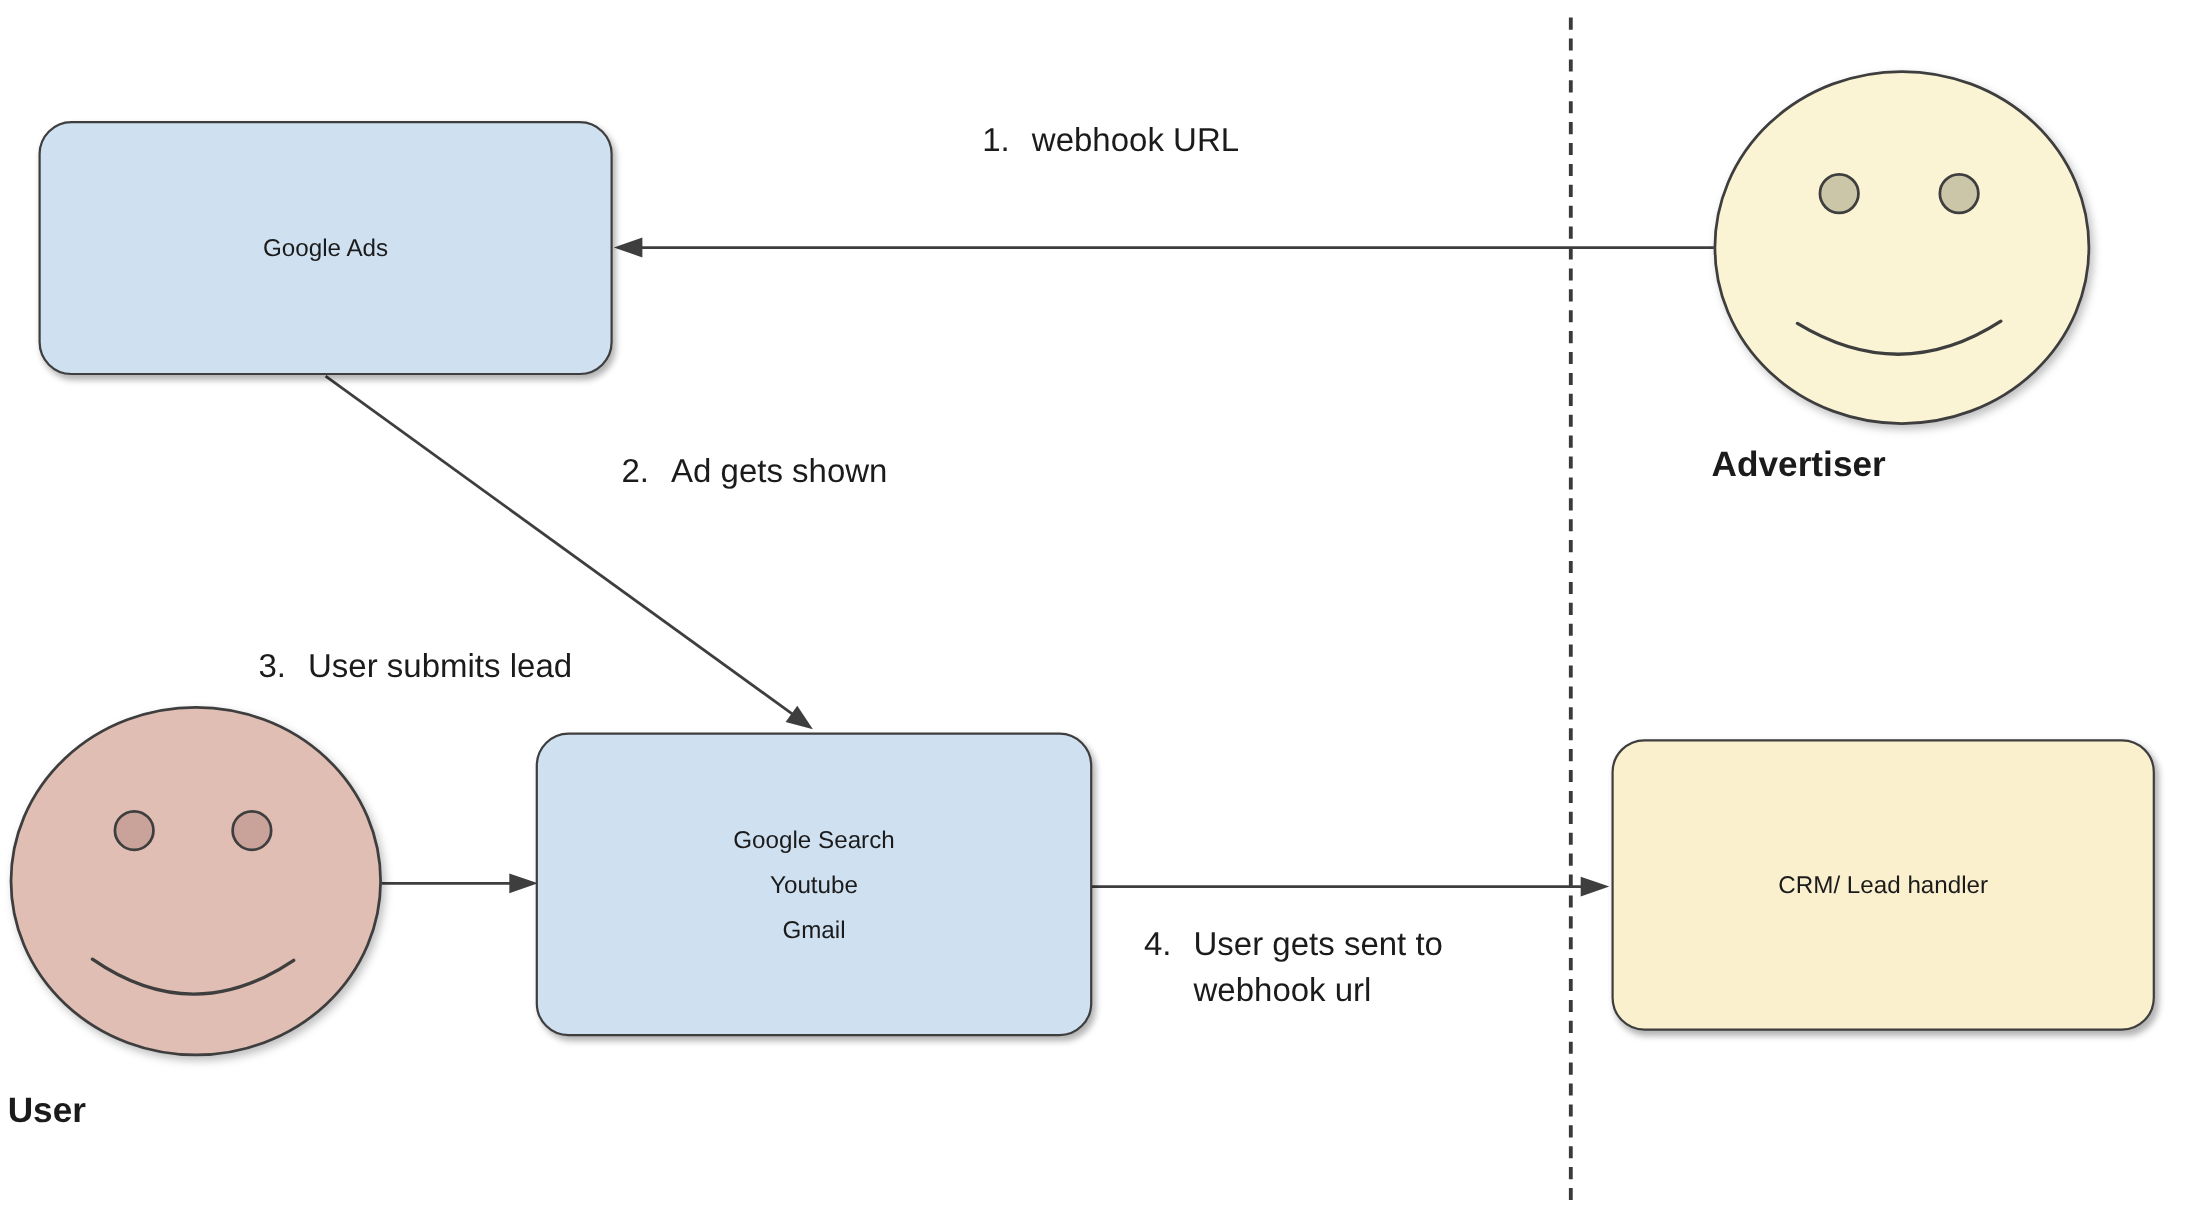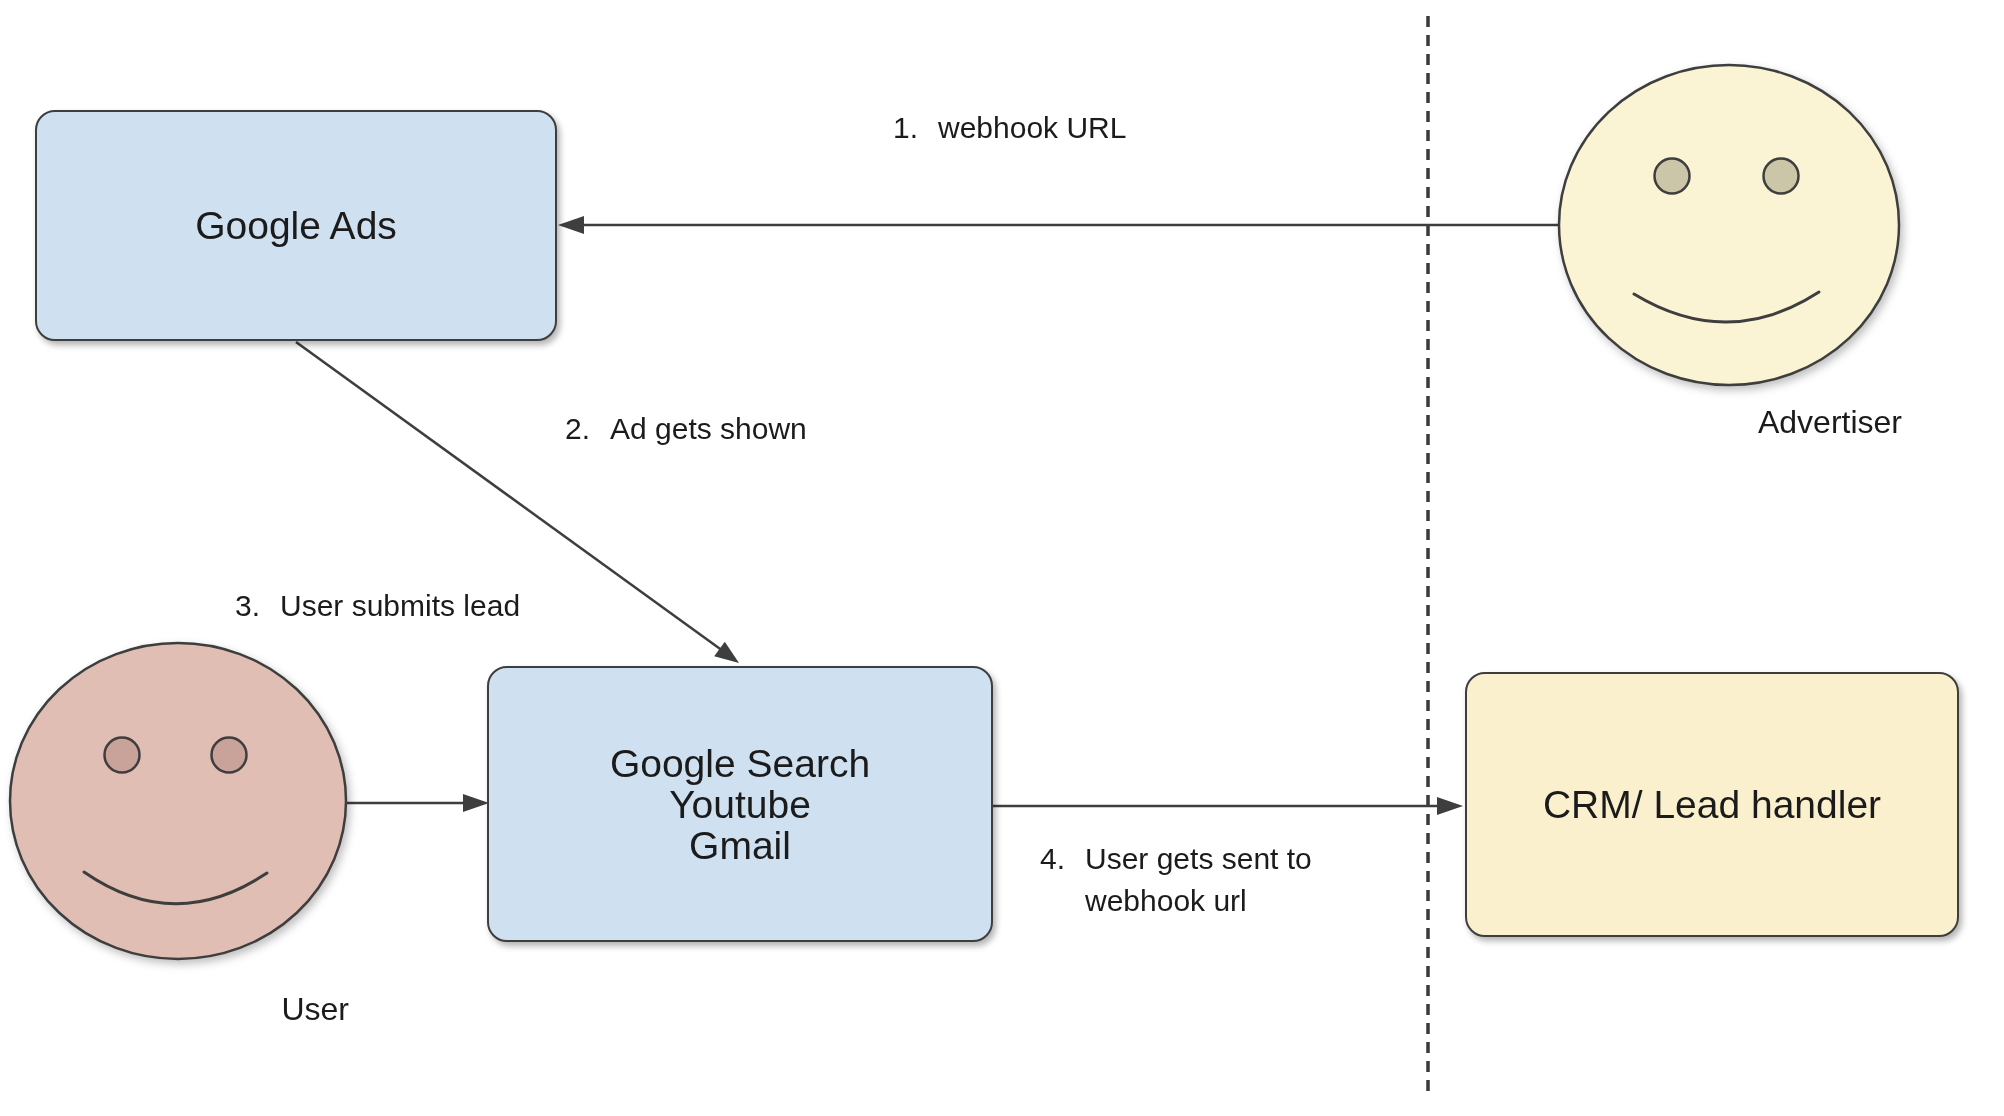--- a/index.html
+++ b/index.html
@@ -10,47 +10,47 @@
     background: #ffffff;
     font-family: "Liberation Sans", sans-serif;
     color: #1b1b1b;
     overflow: hidden;
   }
 
   
   .node {
     position: absolute;
     border: 2.5px solid #3e3e3e;
-    border-radius: 20px;
+    border-radius: 30px;
     display: flex;
     flex-direction: column;
     align-items: center;
     justify-content: center;
     text-align: right;
-    font-size: 39px;
+    font-size: 22px;
     line-height: 41px;
     box-shadow: 3px 4px 6px rgba(0,0,0,0.30);
     box-sizing: border-box;
   }
   .node--blue   { background: #cfe0f1; }
   .node--yellow { background: #faf0cd; }
   #node-google-ads      { left: 35px;   top: 110px; width: 522px; height: 231px; }
   #node-google-surfaces { left: 487px;  top: 666px; width: 506px; height: 276px; }
   #node-crm             { left: 1465px; top: 672px; width: 494px; height: 265px; }
 
   
   .face { position: absolute; filter: drop-shadow(3px 4px 4px rgba(0,0,0,0.25)); }
   #face-advertiser { left: 1556px; top: 62px;  }
   #face-user       { left: 7px;    top: 640px; }
 
   .actor-label {
     position: absolute;
-    font-weight: normal;
+    font-weight: bold;
     font-size: 32px;
-    text-align: right;
+    text-align: left;
   }
   #label-advertiser { left: 1556px; top: 404px; width: 346px; }
   #label-user       { left: 7px;    top: 991px; width: 342px; }
 
   
   .step {
     position: absolute;
     display: flex;
     font-size: 30px;
     line-height: 42px;

